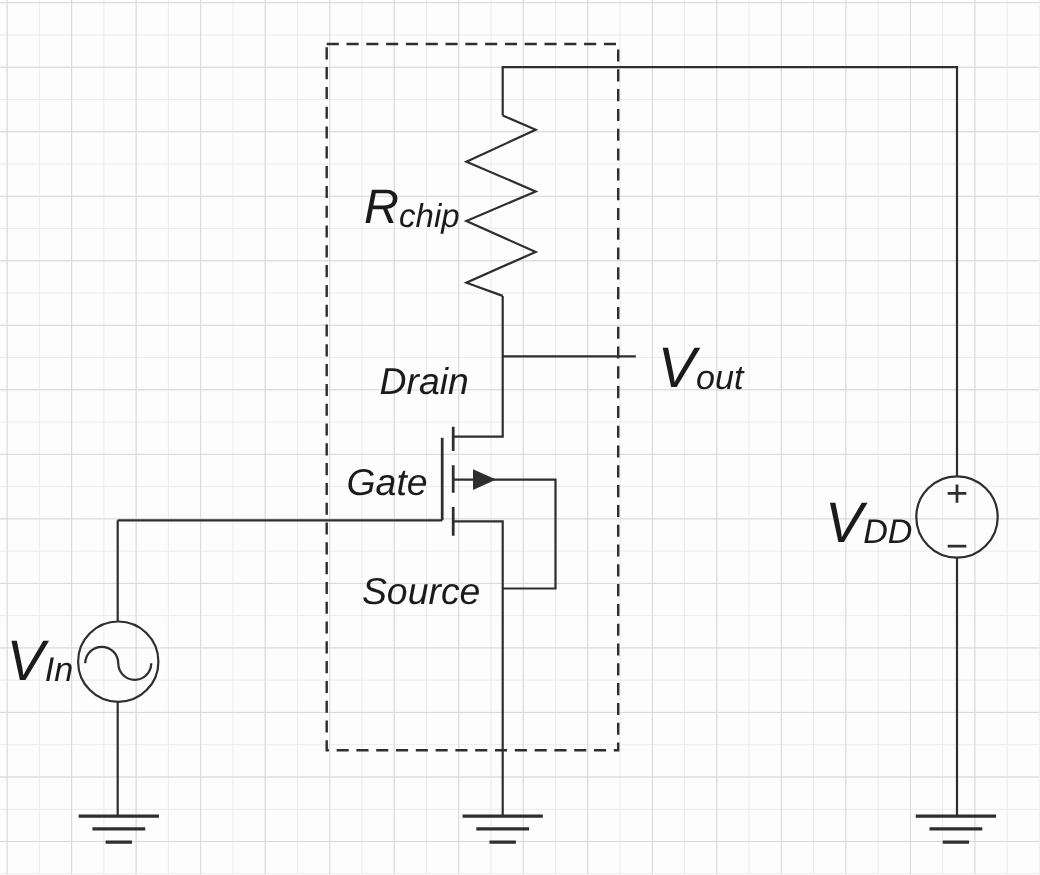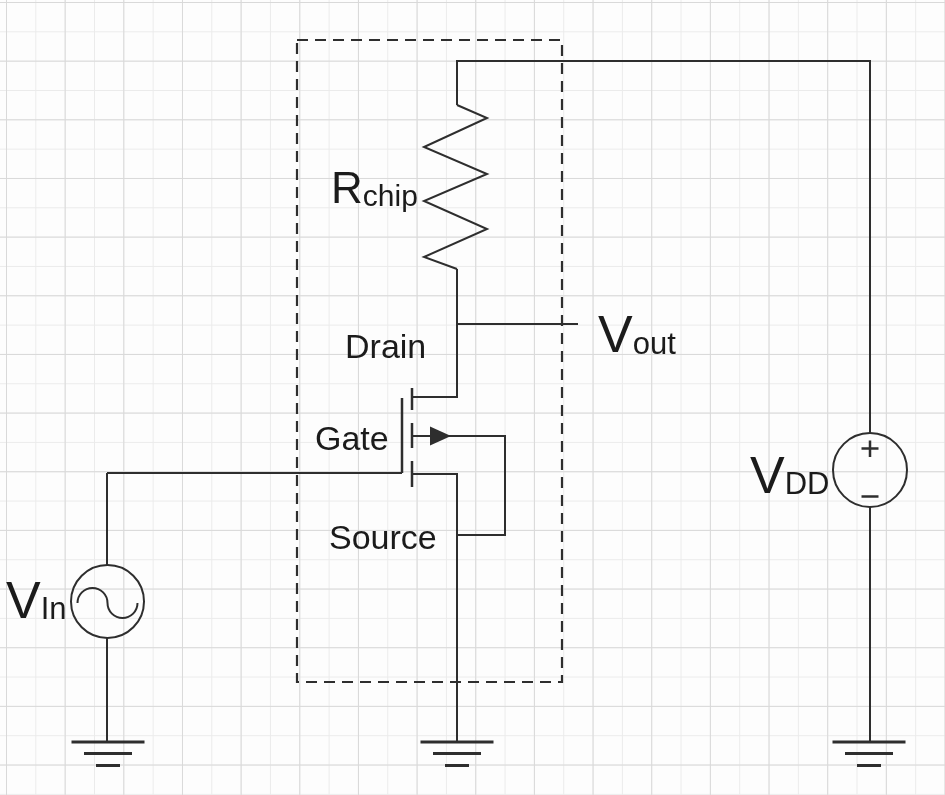--- a/index.html
+++ b/index.html
@@ -10,20 +10,21 @@
     height: 795px;
     overflow: hidden;
     background-color: #fdfdfd;
     background-image:
       linear-gradient(to right, #d9d9d9 1px, transparent 1px),
       linear-gradient(to bottom, #d9d9d9 1px, transparent 1px),
       linear-gradient(to right, #ebebeb 1px, transparent 1px),
       linear-gradient(to bottom, #ebebeb 1px, transparent 1px);
     background-size: 58.66px 58.66px, 58.66px 58.66px, 29.33px 29.33px, 29.33px 29.33px;
     background-position: 6px 2px;
+    font-style: italic;
   }
   svg { position:absolute; inset:0; }
   .wire   { stroke:#2e2e2e; stroke-width:2;   fill:none; }
   .thick  { stroke:#2e2e2e; stroke-width:2.5; fill:none; }
   .gbar   { stroke:#2e2e2e; stroke-width:3;   fill:none; }
   .dashed { stroke:#2e2e2e; stroke-width:2.2; fill:none; stroke-dasharray:11 7; }
   .circ   { stroke:#2e2e2e; stroke-width:2;   fill:none; }
   .solid  { fill:#2e2e2e; stroke:none; }
   text    { fill:#1b1b1b; font-family:"Liberation Sans", sans-serif; }
   .lbl-sm { font-size:34px; }

